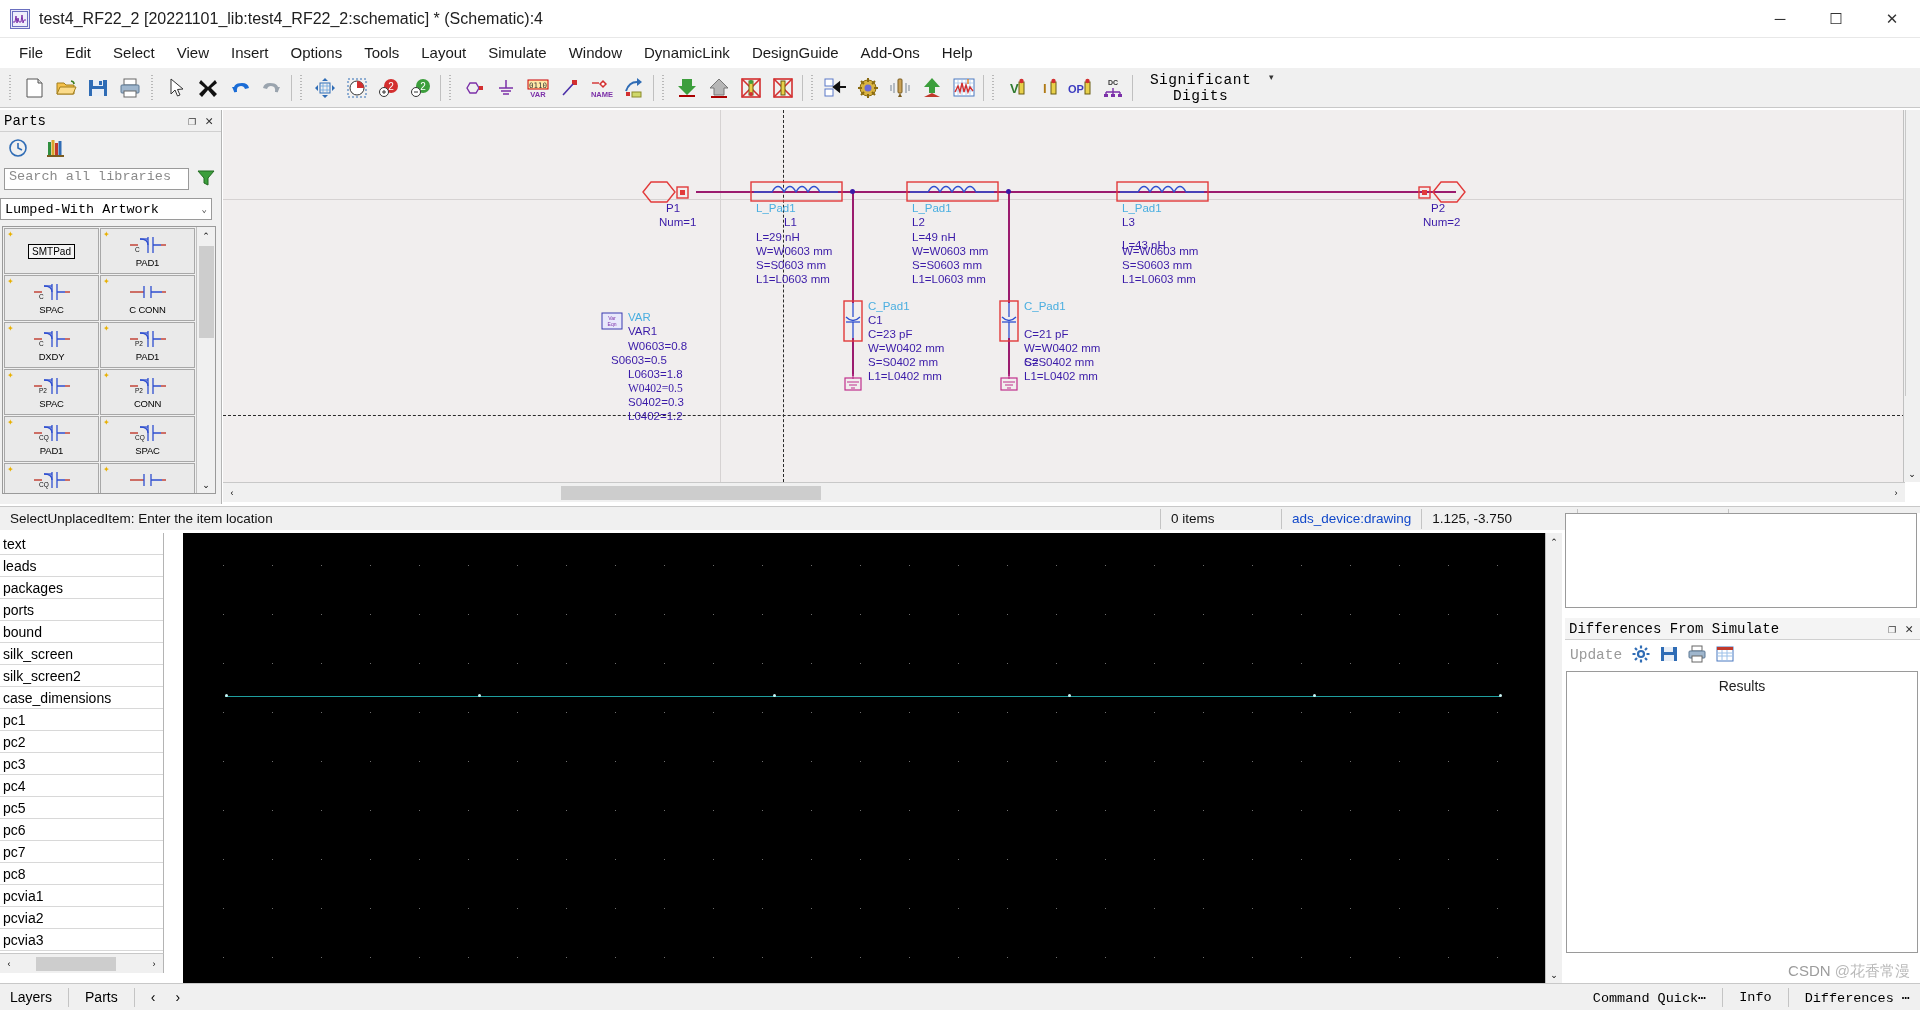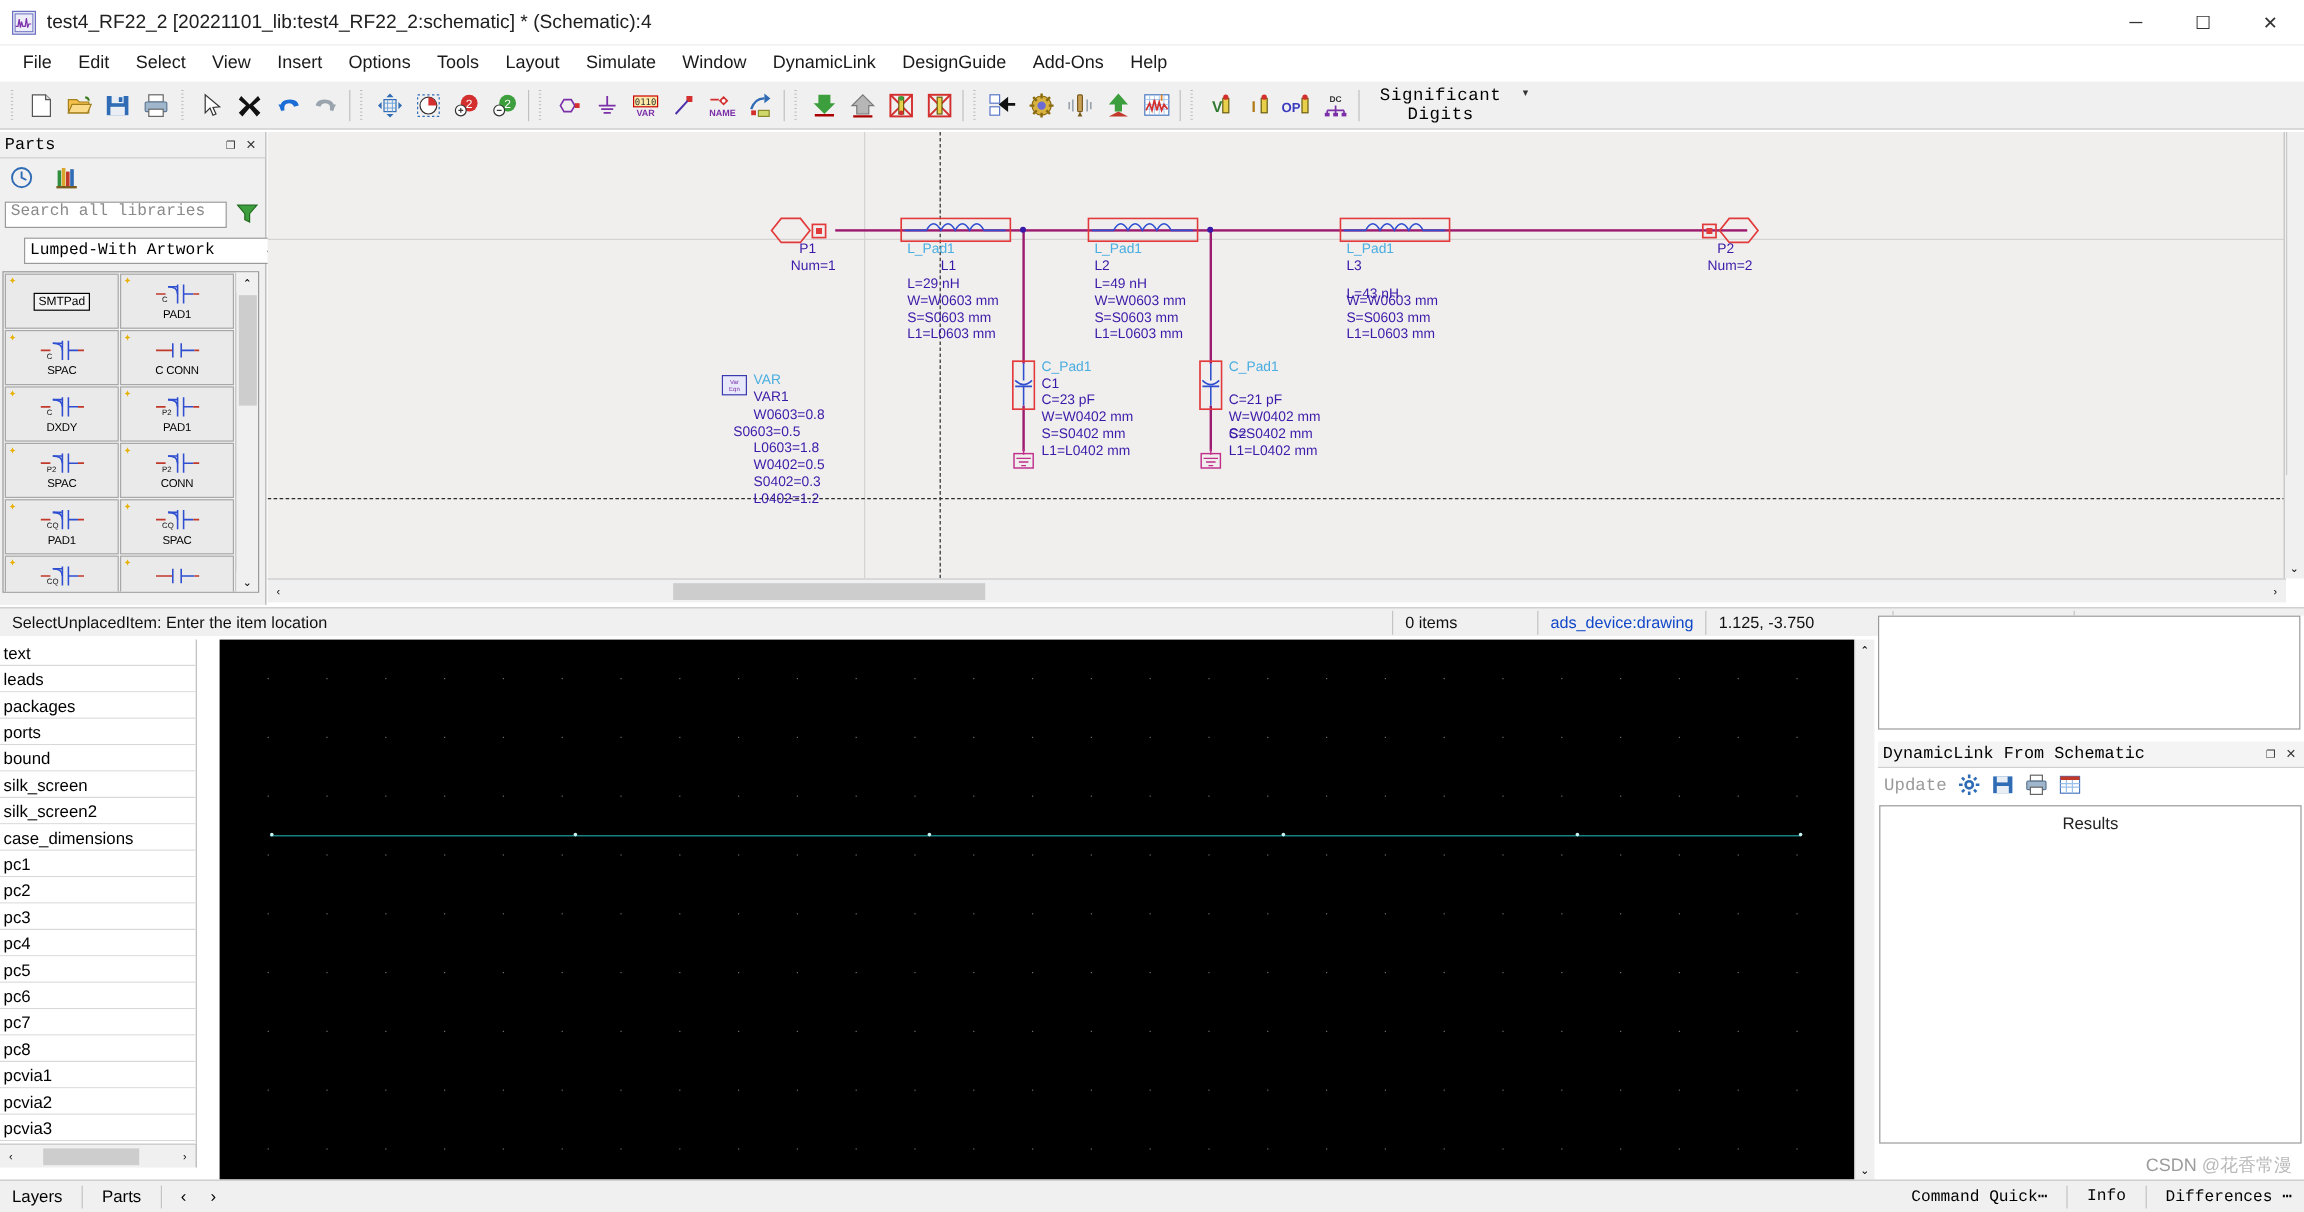--- a/index.html
+++ b/index.html
@@ -80,21 +80,21 @@
   }
   #parts-header .hdr-btns { margin-left:auto; display:flex; gap:9px; padding-right:4px; }
   #parts-header .hdr-btns span { font-size:13px; color:#333; }
   #parts-iconrow { height:34px; display:flex; align-items:center; padding-left:8px; gap:18px; }
   #parts-search-row { display:flex; align-items:center; padding:2px 4px 0 4px; gap:8px; }
   #parts-search {
     width:185px; height:22px; border:1px solid #9a9a9a; background:#fff;
     font-family:"Liberation Mono", monospace; font-size:13.5px;
     color:#8a8a8a; padding:0 4px;
   }
-  #parts-lib-row { padding:8px 4px 2px 20px; }
+  #parts-lib-row { padding:8px 4px 2px 0; }
   #parts-lib {
     width:212px; height:22px; border:1px solid #9a9a9a; background:#fff;
     font-family:"Liberation Mono", monospace; font-size:13.5px;
     display:flex; align-items:center; padding:0 4px; position:relative;
   }
   #parts-lib .caret { margin-left:auto; font-size:9px; color:#333; }
   #parts-grid-wrap {
     margin:4px 4px 0 2px; width:214px; height:268px;
     border:1px solid #9a9a9a; background:#f0f0f0;
     display:flex; overflow:hidden;
@@ -837,21 +837,21 @@
     <svg style="position:absolute; left:378px; top:202px;" width="22" height="18">
       <rect x="1" y="1" width="20" height="16" fill="#e8e8fb" stroke="#3a3ab0"></rect>
       <text x="11" y="8" font-size="5" fill="#7b2fa8" text-anchor="middle" font-family="sans-serif">Var</text>
       <text x="11" y="14" font-size="5" fill="#7b2fa8" text-anchor="middle" font-family="sans-serif">Eqn</text>
     </svg>
     <div class="pin-txt cyan" style="left:405px; top:201px;"><span>VAR</span></div>
     <div class="pin-txt" style="left:405px; top:215px;"><span>VAR1</span></div>
     <div class="pin-txt" style="left:405px; top:230px;"><span>W0603=0.8</span></div>
     <div class="pin-txt" style="left:388px; top:244px;"><span>S0603=0.5</span></div>
     <div class="pin-txt" style="left:405px; top:258px;"><span>L0603=1.8</span></div>
-    <div class="pin-txt" style="left:405px; top:272px;"><span>W0402=0.5</span></div>
+    <div class="pin-txt" style="left:405px; top:272px;font-family:Liberation Serif, serif;"><span>W0402=0.5</span></div>
     <div class="pin-txt" style="left:405px; top:286px;"><span>S0402=0.3</span></div>
     <div class="pin-txt" style="left:405px; top:300px;"><span>L0402=1.2</span></div>
   </div>
 
   <div id="canvas-vscroll">
     <div class="arw">⌃</div>
     <div style="flex:1;"></div>
     <div class="arw">⌄</div>
   </div>
 
@@ -1169,21 +1169,21 @@
 
   <div id="layout-vscroll">
     <div class="arw">⌃</div>
     <div style="flex:1;"></div>
     <div class="arw">⌄</div>
   </div>
 
   <div id="diff-panel">
     <div id="diff-top-box"></div>
     <div id="diff-header">
-      <span>DynamicLink From Schematic</span>
+      <span>Differences From Simulate</span>
       <span class="hdr-btns">
         <span>❐</span>
         <span>✕</span>
       </span>
     </div>
     <div id="diff-results">
       <span>Results</span>
     </div>
     <div id="diff-toolbar">
       <span class="upd">Update</span>

